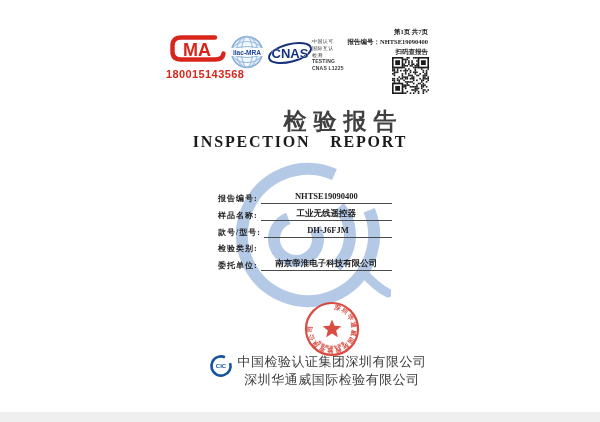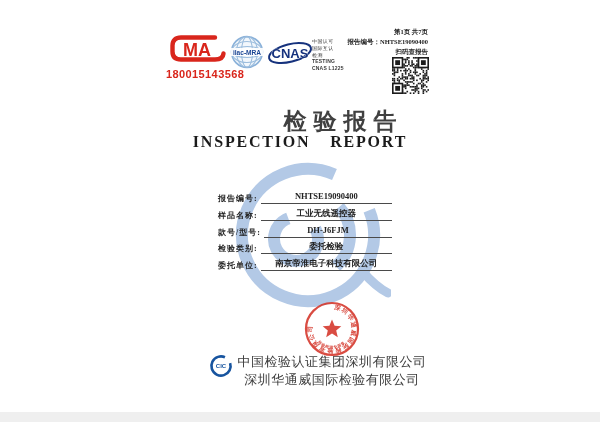--- a/index.html
+++ b/index.html
@@ -391,21 +391,20 @@
   <div class="form-row" style="top:17px;">
     <span class="field-label">样品名称:</span>
     <span class="field-value">工业无线遥控器</span>
   </div>
   <div class="form-row" style="top:33.5px;">
     <span class="field-label">款号/型号:</span>
     <span class="field-value">DH-J6FJM</span>
   </div>
   <div class="form-row" style="top:50px;">
     <span class="field-label">检验类别:</span>
-    <span class="field-value">委托检验</span>
   </div>
   <div class="form-row" style="top:66.5px;">
     <span class="field-label">委托单位:</span>
     <span class="field-value">南京帝淮电子科技有限公司</span>
   </div>
 </div>
 
 <div class="abs stamp">
   <svg width="58" height="58" viewBox="0 0 58 58">
     <defs>

